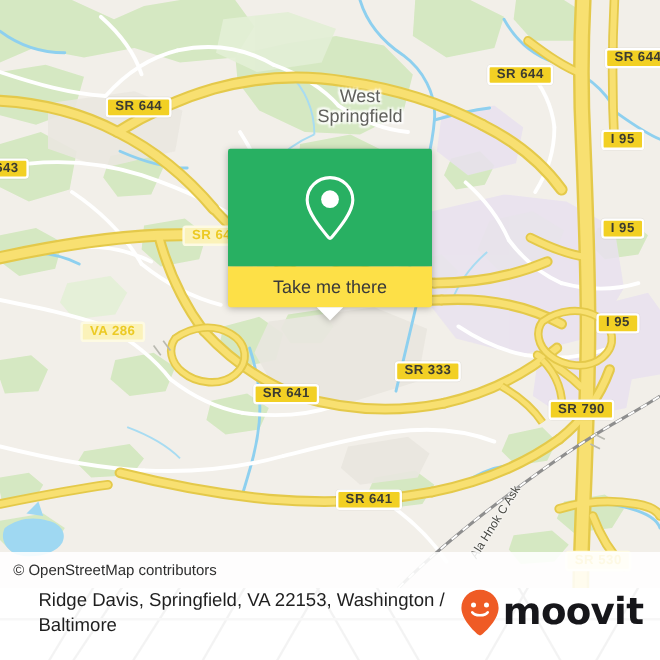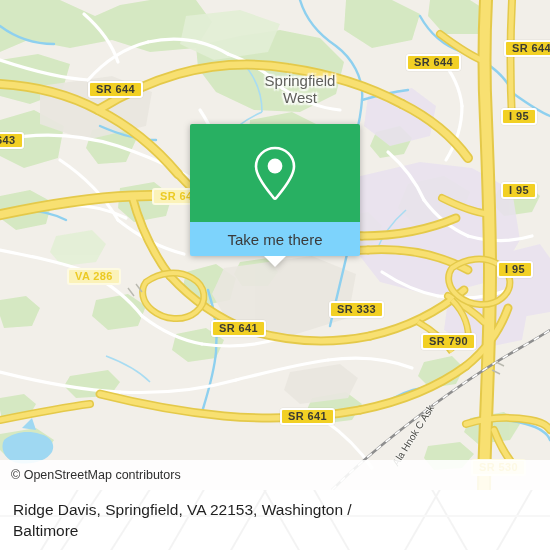--- a/index.html
+++ b/index.html
@@ -87,21 +87,21 @@
   }
   #popup-head {
     background: #28b062;
     height: 98px;
     border-radius: 2px 2px 0 0;
     display: flex;
     align-items: center;
     justify-content: center;
   }
   #popup-foot {
-    background: #7dd3fc;
+    background: #fde047;
     height: 34px;
     display: flex;
     align-items: center;
     justify-content: center;
     font-size: 15px;
     color: #3a3a3a;
     border-radius: 0 0 2px 2px;
   }
   #popup-tail {
     position: absolute;
@@ -129,23 +129,23 @@
     padding-left: 11px;
   }
 
   
   #footer {
     position: absolute;
     left: 0; top: 490px;
     width: 550px; height: 60px;
     background: #ffffff;
     display: flex;
-    align-items: center;
+    align-items: flex-start;
     justify-content: space-between;
-    padding: 0 14px 0 13px;
+    padding: 0 14px 0 32px;
     overflow: hidden;
   }
   #footer-watermark {
     position: absolute;
     left: 0; top: 0; width: 550px; height: 60px;
     pointer-events: none;
     opacity: .5;
   }
   #footer-text {
     position: relative;
@@ -366,22 +366,22 @@
         <g stroke="#b9b9b0" stroke-width="1.4">
           <line x1="128" y1="288" x2="134" y2="296"></line>
           <line x1="136" y1="284" x2="142" y2="292"></line>
           <line x1="492" y1="370" x2="500" y2="374"></line>
           <line x1="496" y1="362" x2="504" y2="366"></line>
         </g>
       </g>
     </svg>
 
     <div class="place-label" style="left:244px; top:72px; width:112px;">
+      <div>West</div>
       <div>Springfield</div>
-      <div>West</div>
     </div>
 
     <div class="road-name-rot" style="left:390px; top:462px; transform:rotate(-58deg);">Ala Hnok C Ask</div>
 
     <div class="shield dark" style="left:-12px; top:132px;">643</div>
 
     <div class="shield dark" style="left:88px; top:81px;">SR 644</div>
 
     <div class="shield dark" style="left:406px; top:54px;">SR 644</div>
 
@@ -396,21 +396,21 @@
     <div class="shield light" style="left:152px; top:188px;">SR 64</div>
 
     <div class="shield light" style="left:67px; top:268px;">VA 286</div>
 
     <div class="shield dark" style="left:211px; top:320px;">SR 641</div>
 
     <div class="shield dark" style="left:280px; top:408px;">SR 641</div>
 
     <div class="shield dark" style="left:329px; top:301px;">SR 333</div>
 
-    <div class="shield dark" style="left:421px; top:333px;">SR 790</div>
+    <div class="shield dark" style="left:457px; top:333px;">SR 790</div>
 
     <div class="shield light" style="left:471px; top:459px;">SR 530</div>
 
     <div id="popup">
       <div id="popup-head">
         <svg width="44" height="56" viewBox="0 0 44 56">
           <path d="M22,3 C11.5,3 3,11.3 3,21.6 C3,32.8 16,47 21,53.2 C21.5,53.8 22.5,53.8 23,53.2 C28,47 41,32.8 41,21.6 C41,11.3 32.5,3 22,3 Z" fill="none" stroke="#ffffff" stroke-width="2.6" stroke-linejoin="round"></path>
           <circle cx="22" cy="21" r="7.4" fill="#ffffff"></circle>
         </svg>
       </div>
@@ -434,14 +434,23 @@
         <path d="M350,62 L312,-4"></path>
           <path d="M404,62 L442,-4"></path>
         <path d="M468,62 L430,-4"></path>
           <path d="M496,62 L534,-4"></path>
         <path d="M0,26 L550,26" stroke="#f0f0f0"></path>
       </g>
     </svg>
 
     <div id="footer-text">Ridge Davis, Springfield, VA 22153, Washington / Baltimore</div>
 
+    <div id="logo">
+      <svg width="34" height="40" viewBox="0 0 34 40">
+        <path d="M17,1.5 C8.4,1.5 1.5,8.2 1.5,16.6 C1.5,25.8 12,36.2 15.8,39.0 C16.5,39.6 17.5,39.6 18.2,39.0 C22,36.2 32.5,25.8 32.5,16.6 C32.5,8.2 25.6,1.5 17,1.5 Z" fill="#ef5b25"></path>
+        <circle cx="11.6" cy="14.2" r="2.1" fill="#ffffff"></circle>
+        <circle cx="22.4" cy="14.2" r="2.1" fill="#ffffff"></circle>
+        <path d="M10.5,20.2 C12.6,23.6 21.4,23.6 23.5,20.2" fill="none" stroke="#ffffff" stroke-width="2.1" stroke-linecap="round"></path>
+      </svg>
+      <span id="logo-word">moovit</span>
+    </div>
   </div>
 </div>
 
 </body></html>

